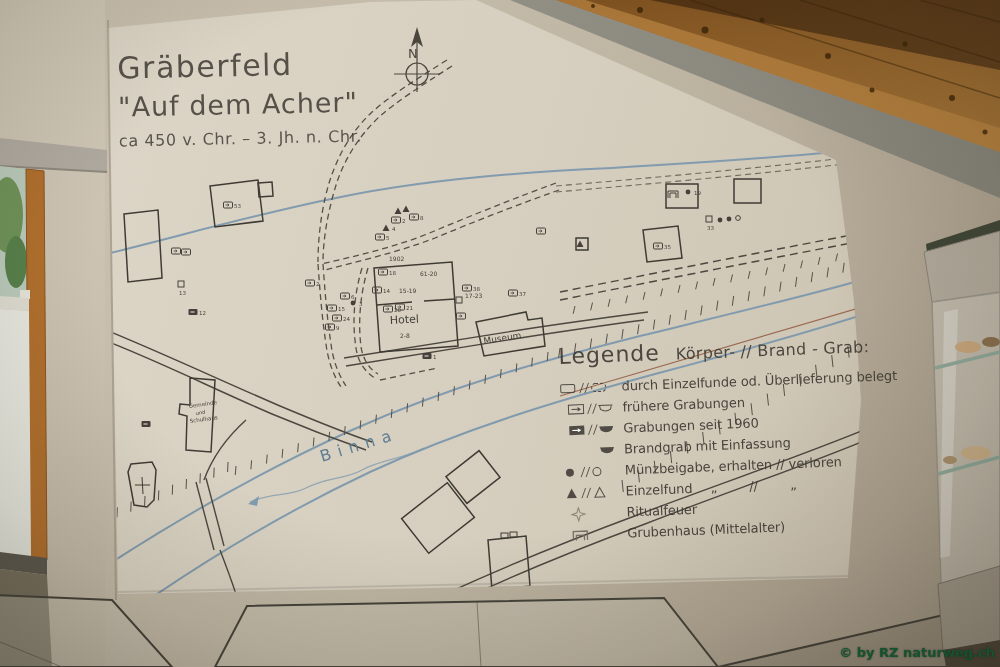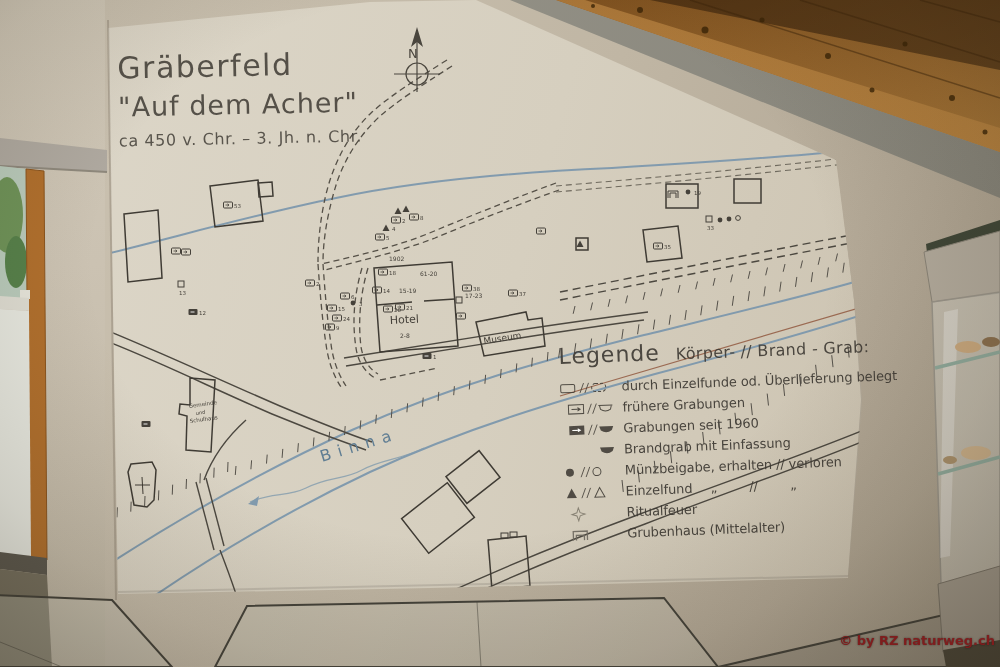--- a/index.html
+++ b/index.html
@@ -37,21 +37,21 @@
     background:linear-gradient(160deg,#5e3c16 0%,#7c4f1e 35%,#9a6a30 75%,#a97a3a 100%);}
   .wood-dark{clip-path:polygon(650px 0,1000px 0,1000px 70px);background:rgba(35,20,5,.5);}
   .wood-fascia{clip-path:polygon(585px 0,1000px 128px,1000px 152px,556px 0px);
     background:linear-gradient(120deg,#9a6830,#b5813f);}
   .shadow-band{left:0;top:0;width:1000px;height:220px;z-index:4;
     clip-path:polygon(556px 0,1000px 152px,1000px 198px,510px 0px);
     background:linear-gradient(120deg,#9a978c,#86847a);}
   svg.scene-svg{left:0;top:0;width:1000px;height:667px;z-index:7;}
   .vignette{left:0;top:0;width:1000px;height:667px;z-index:9;pointer-events:none;
     background:radial-gradient(ellipse at 46% 40%,rgba(0,0,0,0) 48%,rgba(48,38,20,.13) 72%,rgba(38,28,14,.34) 100%);}
-  .watermark{right:5px;bottom:19px;z-index:10;color:#7f1d1d;font-weight:bold;
+  .watermark{right:5px;bottom:7px;z-index:10;color:#14532d;font-weight:bold;
     font-size:13px;text-shadow:0 0 2px rgba(0,0,0,.5);}
 </style>
 </head>
 <body>
 
 <div class="abs wall-left"></div>
 <div class="abs wall-main"></div>
 
 <div class="abs map-panel"></div>
 

